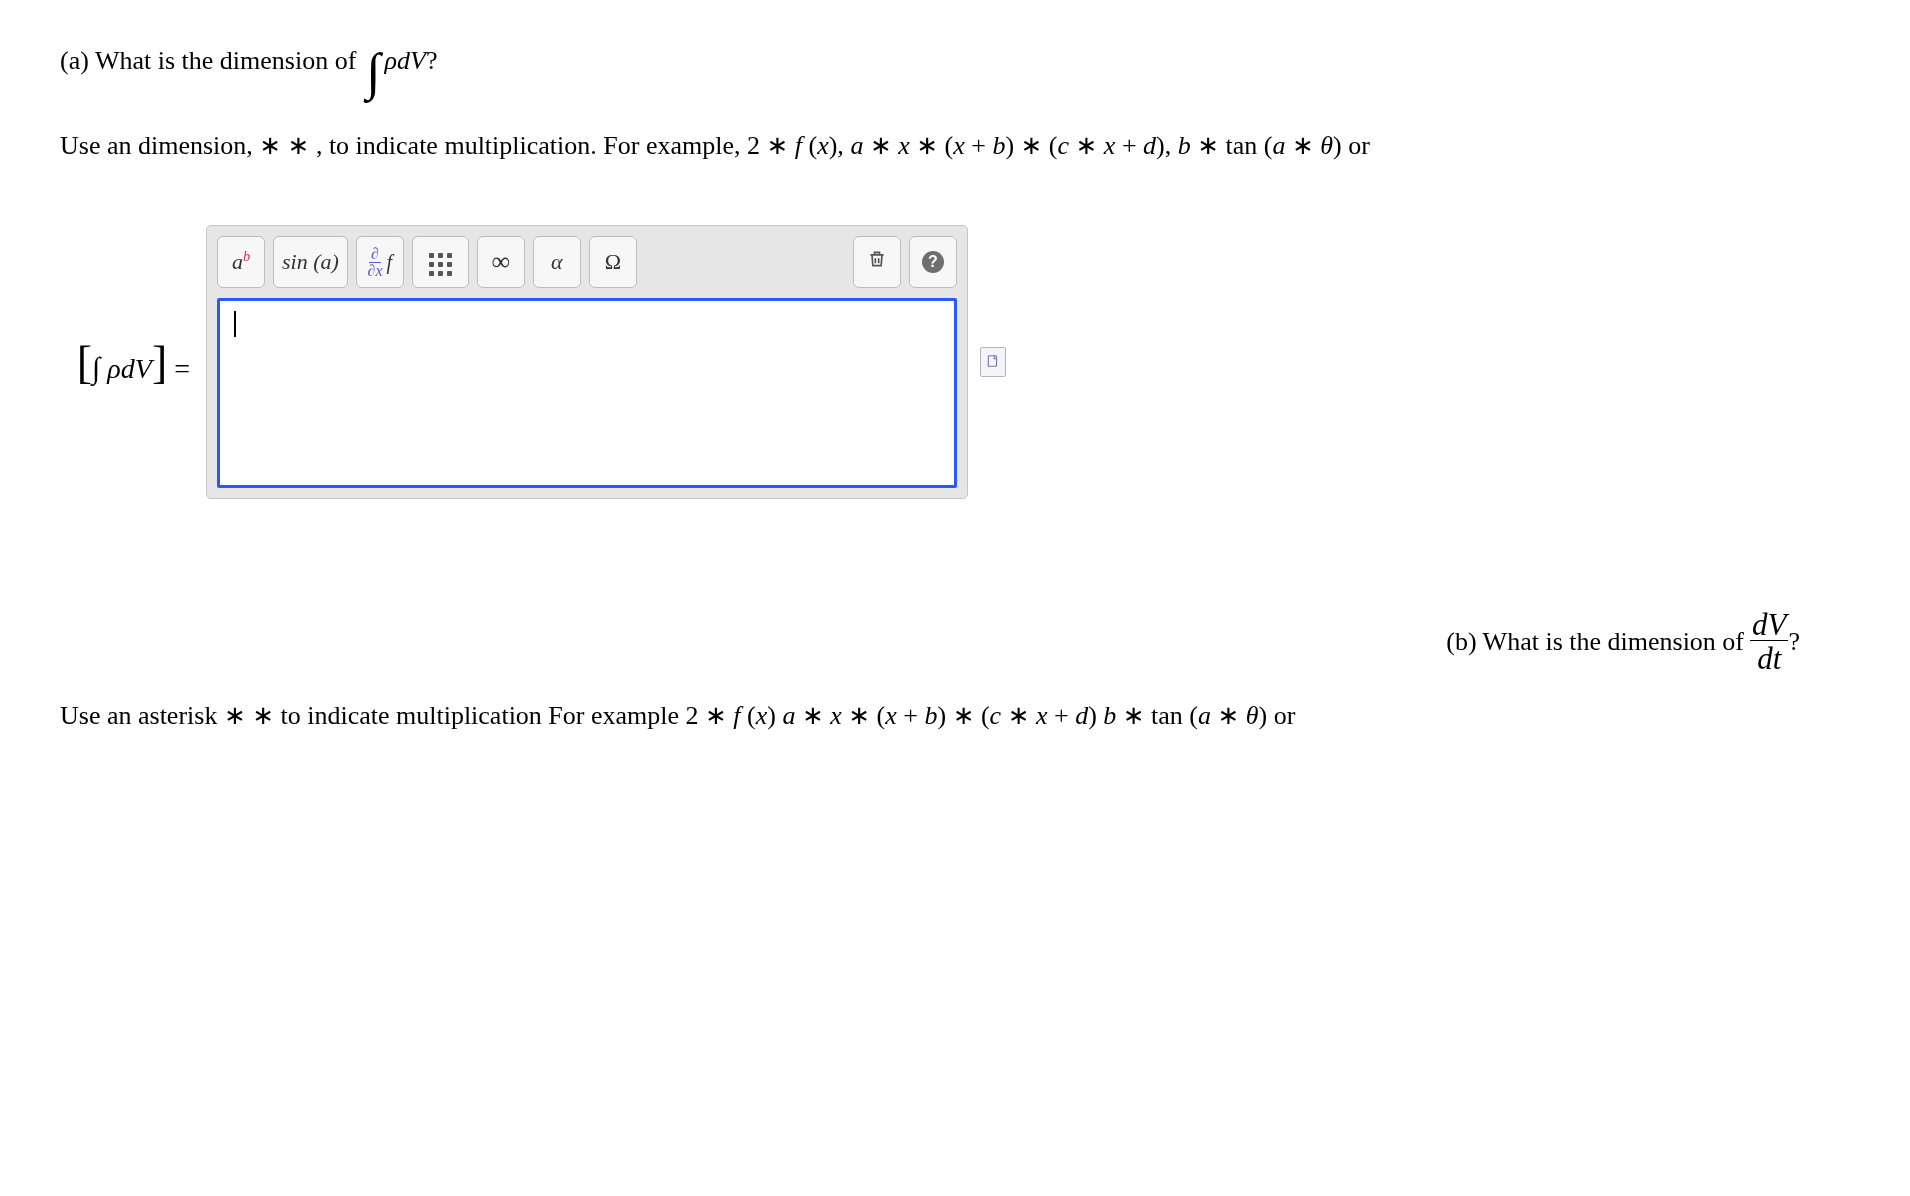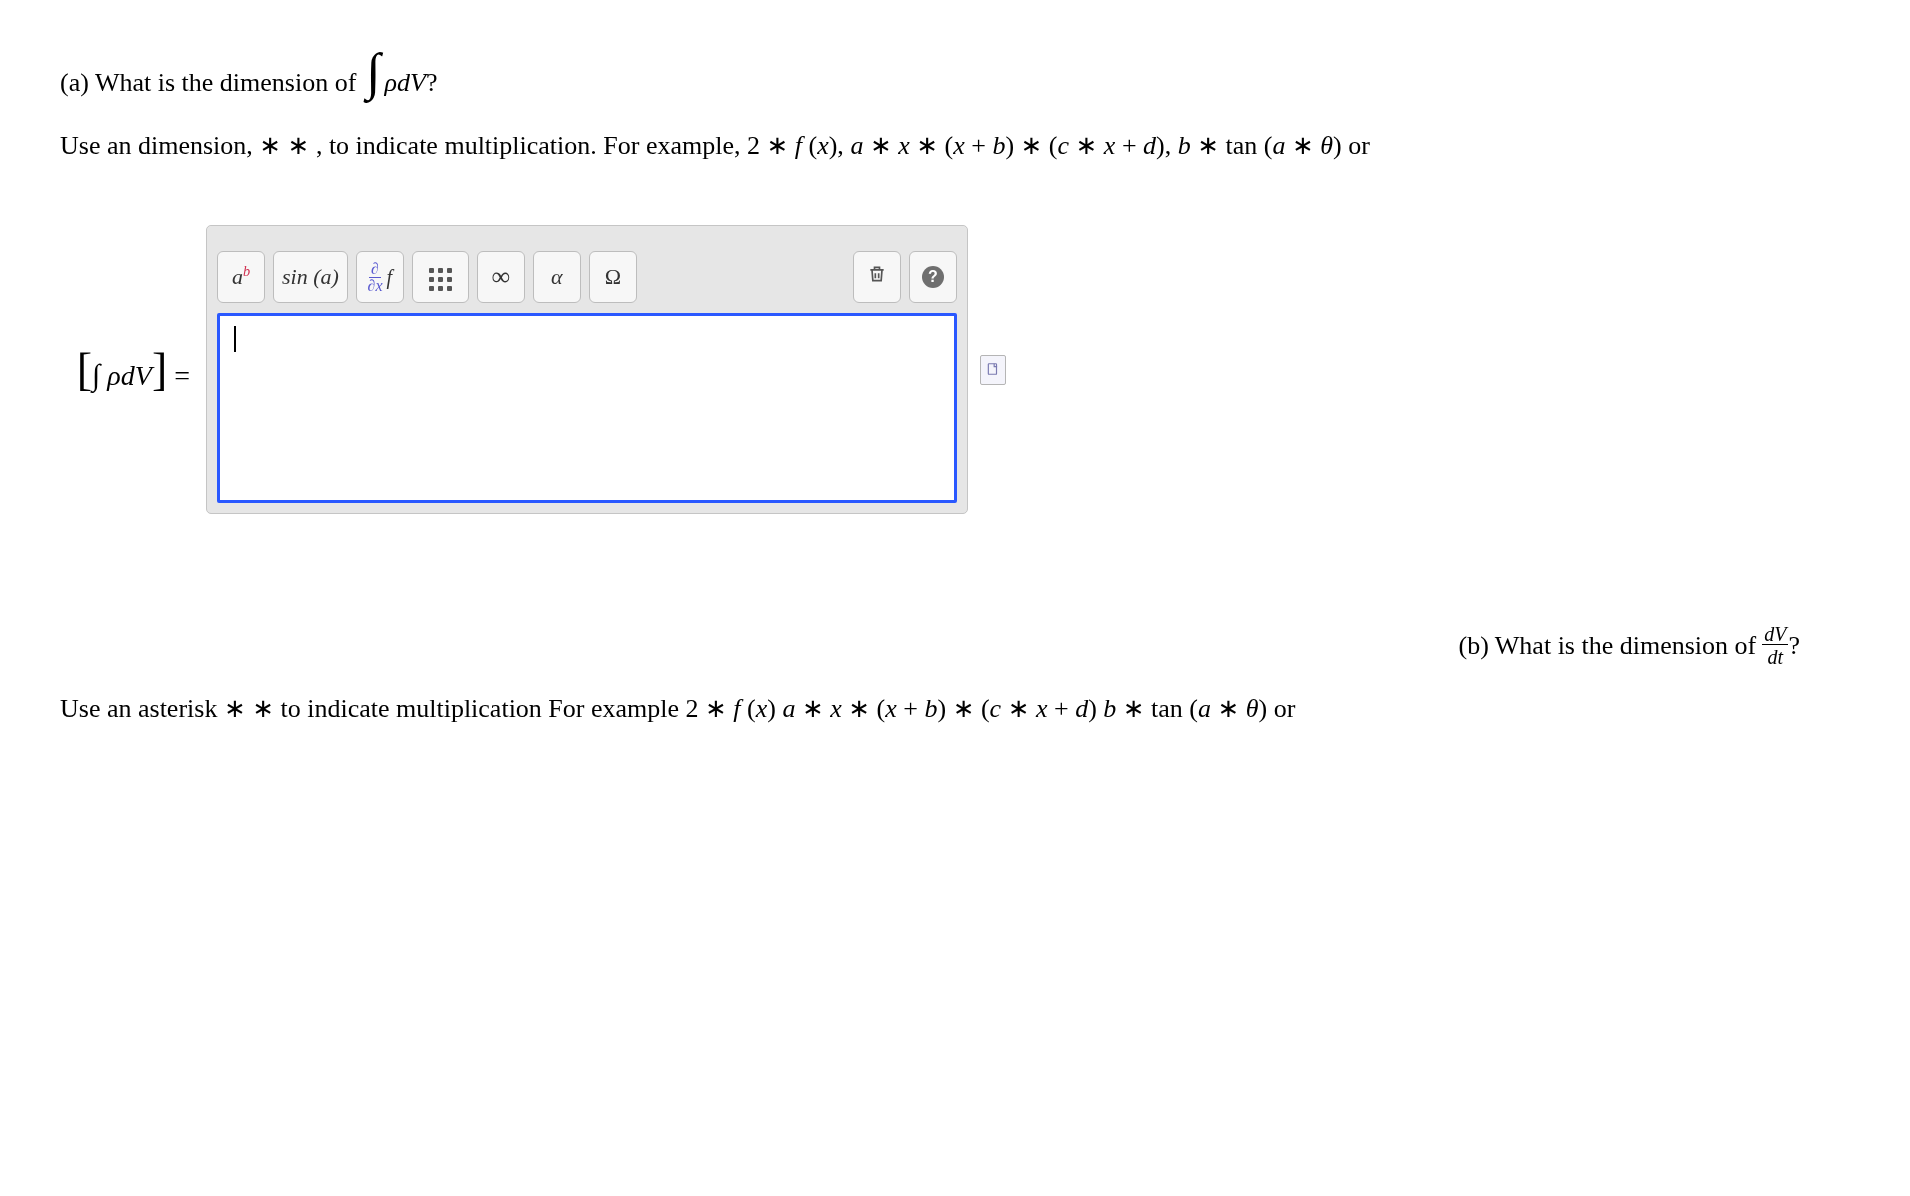--- a/index.html
+++ b/index.html
@@ -20,21 +20,21 @@
   }
   .line {
     line-height: 1.5;
     font-size: 26px;
   }
   .sup { font-size: 0.7em; vertical-align: super; }
   .it { font-style: italic; }
 
   .q-a-line {
     display: flex;
-    align-items: flex-end;
+    align-items: flex-start;
     margin-top: 28px;
   }
   .q-a-line .txt { margin-right: 6px; }
   .big-int {
     font-size: 52px;
     font-style: italic;
     line-height: 1;
     padding: 0 4px;
   }
 
@@ -64,21 +64,21 @@
   .widget {
     width: 762px;
     border: 1px solid #c5c5c5;
     background: #e6e6e6;
     border-radius: 5px;
     box-sizing: border-box;
   }
   .toolbar {
     display: flex;
     align-items: center;
-    padding: 25px 10px 10px 10px;
+    padding: 10px 10px 10px 10px;
     gap: 8px;
     background: #e6e6e6;
     border-top-left-radius: 5px;
     border-top-right-radius: 5px;
   }
   .tbtn {
     height: 52px;
     min-width: 48px;
     padding: 0 8px;
     background: #f7f7f7;
@@ -155,21 +155,21 @@
 
   .q-b-line {
     display: flex;
     align-items: center;
     margin-top: 110px;
     justify-content: flex-end;
   }
   .q-b-line .txt { margin-right: 6px; }
   .frac2 {
     display:inline-flex; flex-direction:column; align-items:center;
-    font-style: italic; font-size: 20px; line-height:1;
+    font-style: italic; font-size: 31px; line-height:1;
   }
   .frac2 .top { border-bottom: 1.5px solid #000; padding: 0 2px;}
   .frac2 .bot { padding-top:2px; }
 
   .cut-line {
     margin-top: 26px;
     font-size: 26px;
     white-space: nowrap;
   }
 </style>

